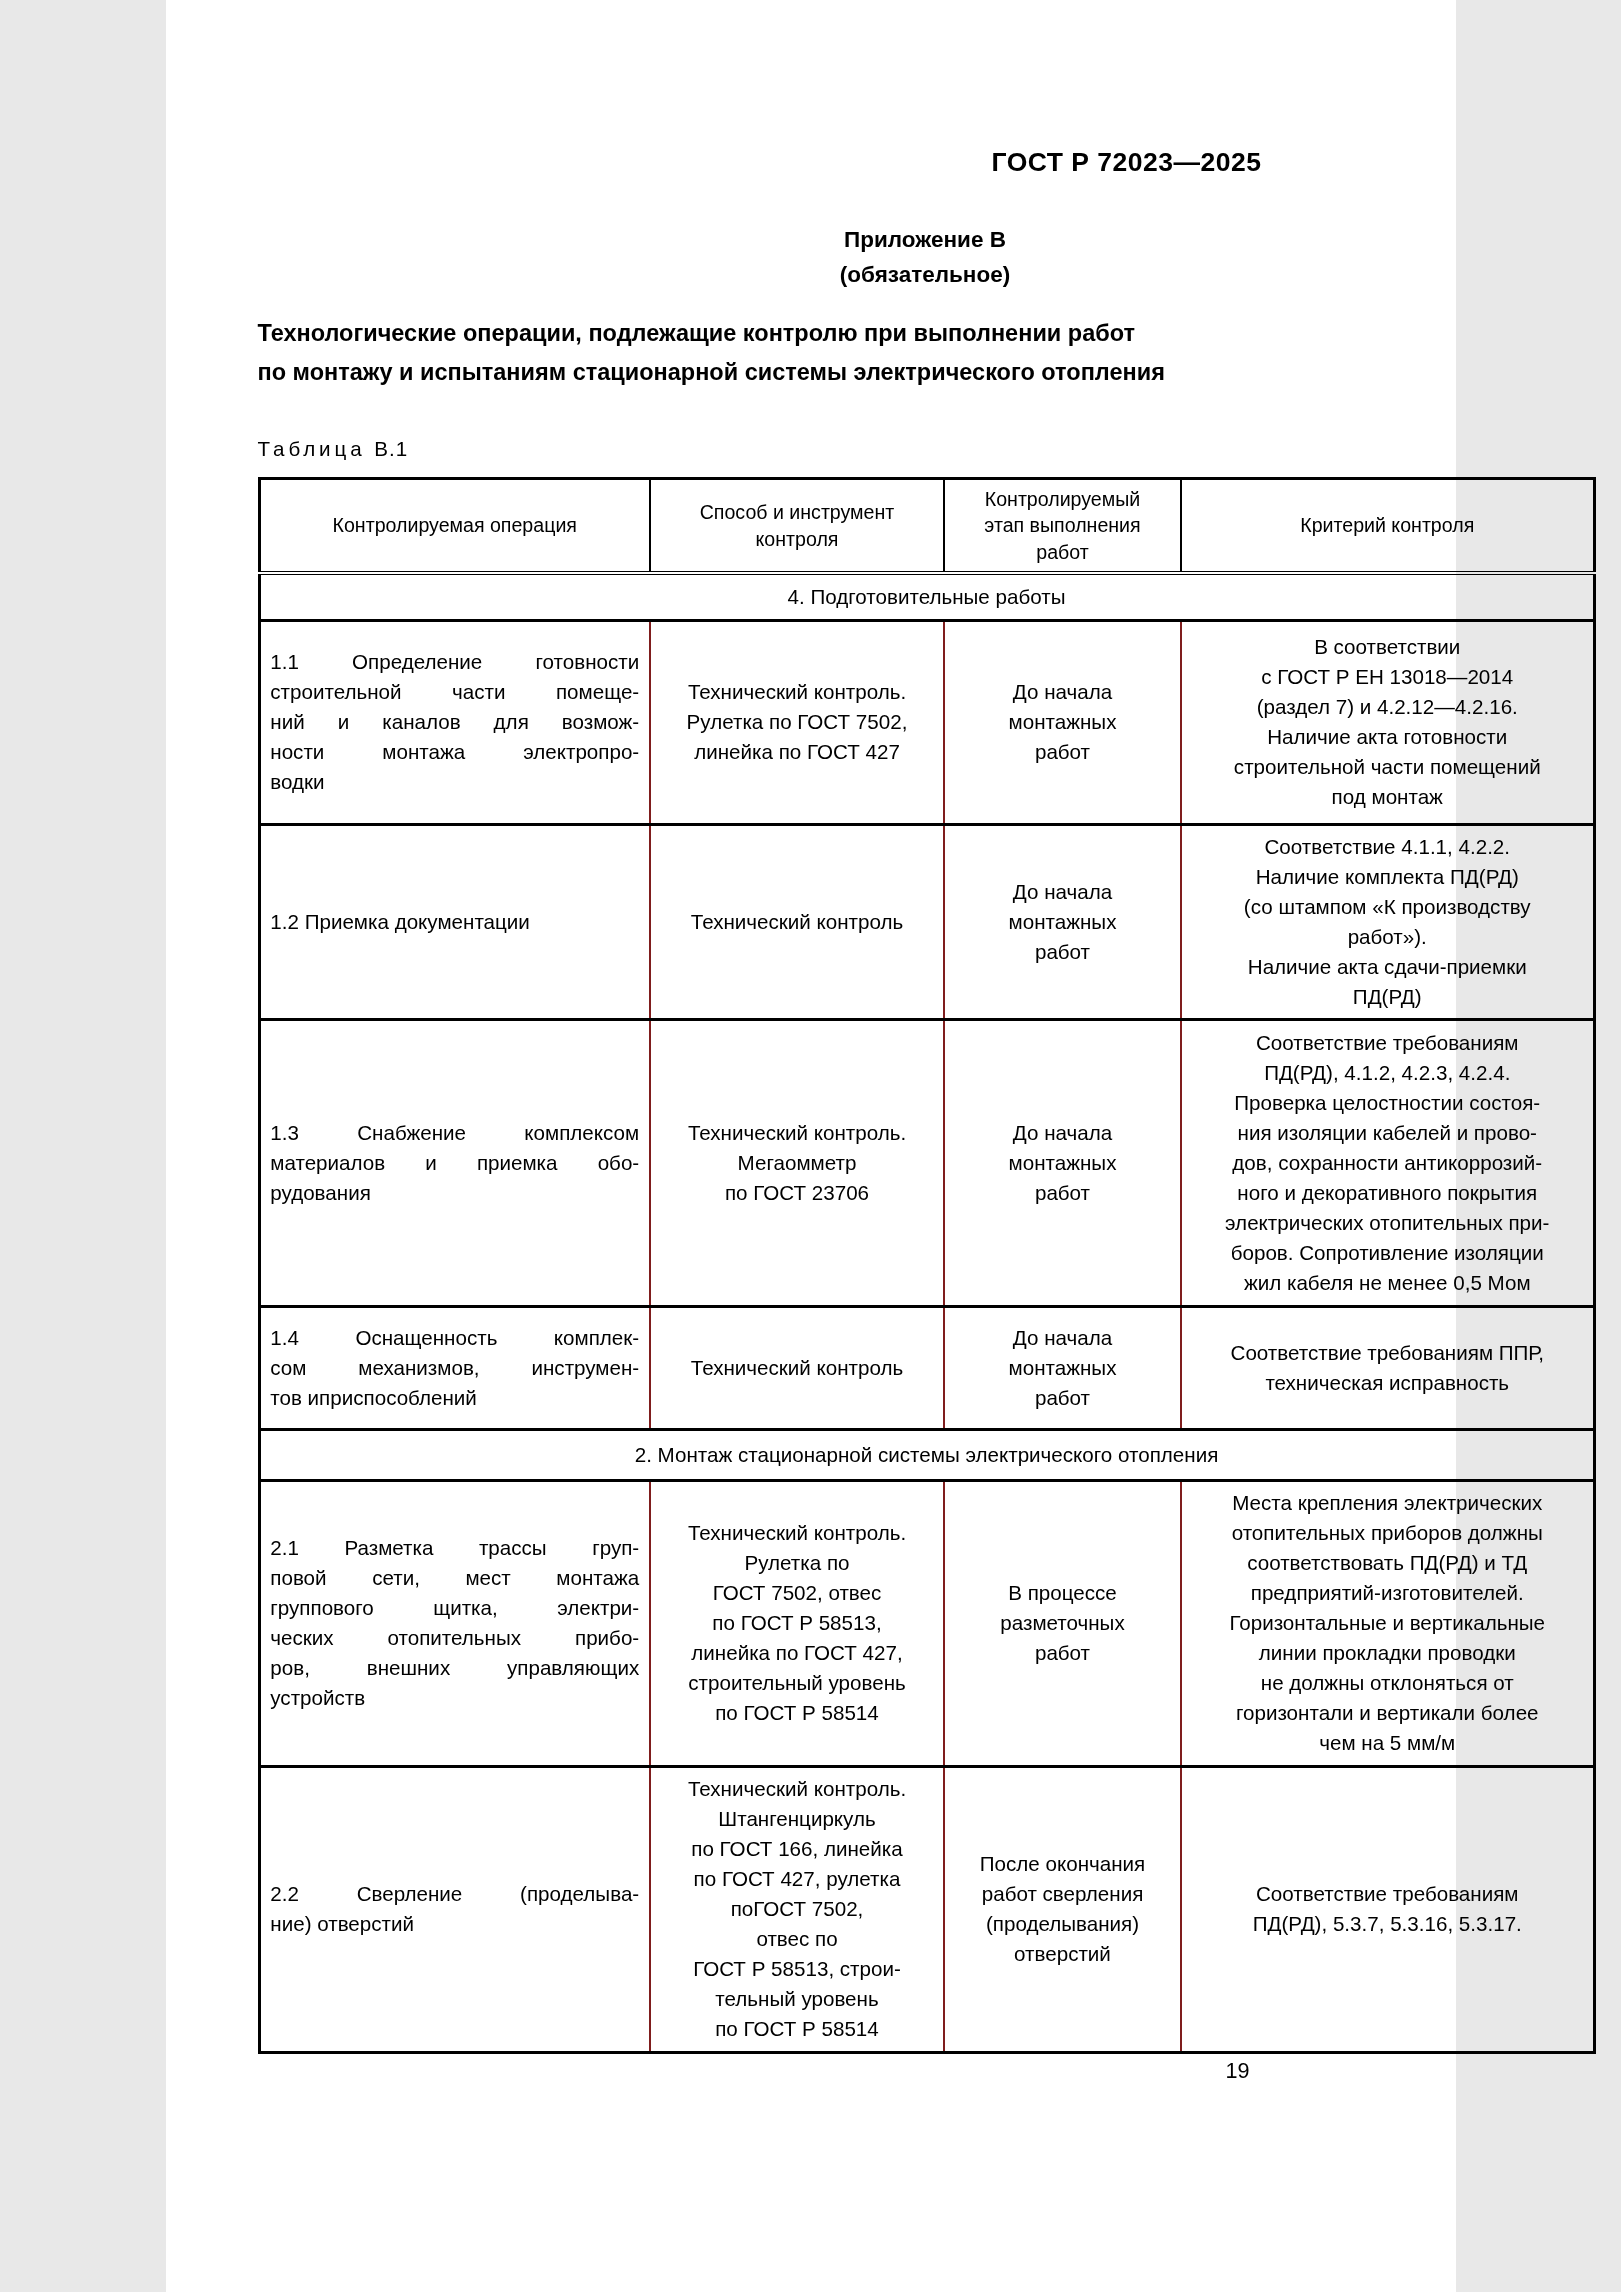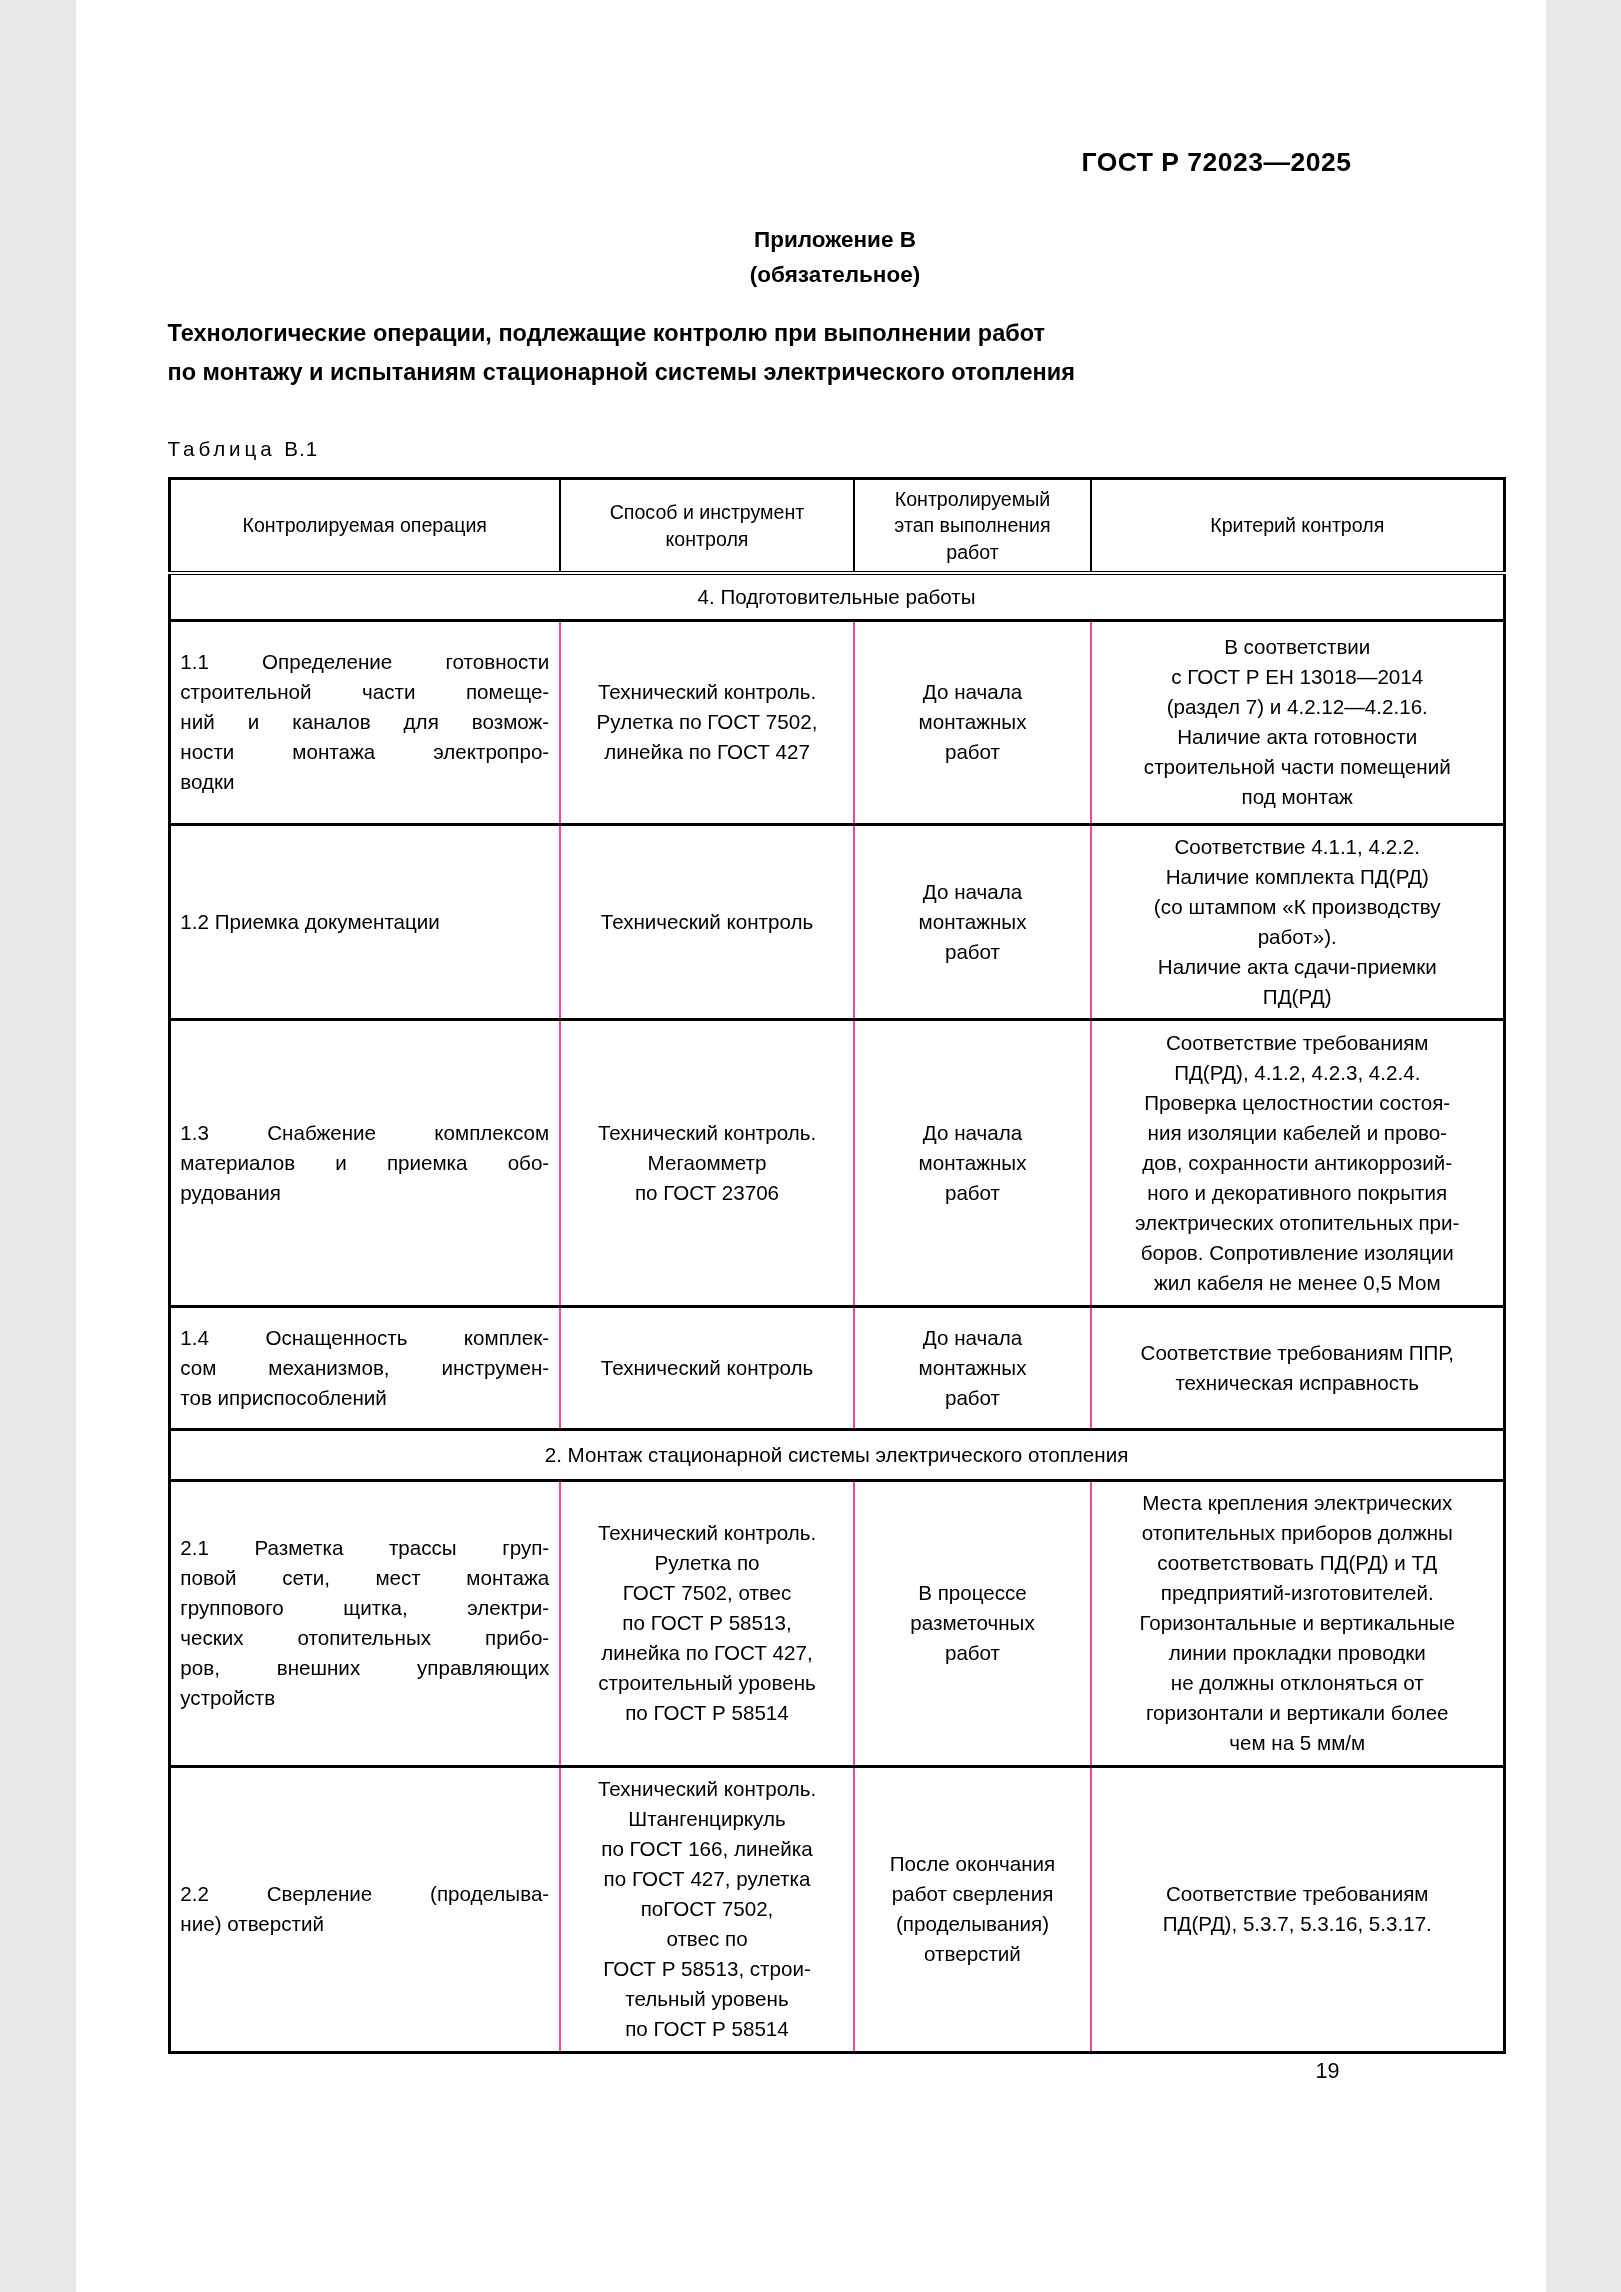--- a/index.html
+++ b/index.html
@@ -1,17 +1,17 @@
 <!DOCTYPE html>
 <html><head>
 <meta charset="utf-8">
 <style>
   html,body { margin:0; padding:0; background:#e8e8e8; }
   .page {
-    position:relative; width:1470px; height:2293px; margin:0 auto;
+    position:relative; width:1290px; height:2293px; margin:0 auto;
     background:#ffffff; color:#000;
     font-family:"Liberation Sans", sans-serif;
   }
   .doc-number {
     position:absolute; top:147px; right:194px;
     font-size:26.5px; font-weight:bold; letter-spacing:0.5px;
   }
   .appendix {
     position:absolute; top:222px; left:92px; width:1335px;
     text-align:center; font-size:22.5px; font-weight:bold; line-height:35px;
@@ -31,21 +31,21 @@
     border:3.9px solid #000; font-size:20.6px;
   }
   table.gost th {
     font-weight:normal; font-size:19.6px; line-height:26.5px;
     border-bottom:4.9px double #000; border-left:2px solid #000;
     text-align:center; vertical-align:middle; white-space:pre-line;
     padding:5.9px 7.8px; height:93px; box-sizing:border-box;
   }
   table.gost th:first-child { border-left:none;text-align:center; }
   table.gost td {
-    border-top:3.9px solid #000; border-left:2px solid #ec4899;
+    border-top:3.9px solid #000; border-left:2px solid #7f1d1d;
     vertical-align:middle; line-height:30px; padding:5.9px 9.8px;
     box-sizing:border-box;
   }
   table.gost td:first-child { border-left:none; }
   td.section-cell { text-align:center; border-left:none; font-size:20.6px; }
   td.c0 { text-align:left; line-height:31px; padding:7.8px 12.7px; }
   td.c1, td.c2 { text-align:center; white-space:pre-line; }
   td.c3 { text-align:center; white-space:pre-line; padding:5.9px 5.9px; }
   .jl { text-align:justify; text-align-last:justify; }
   .page-number { position:absolute; top:2058px; right:206px; font-size:21.6px; }

